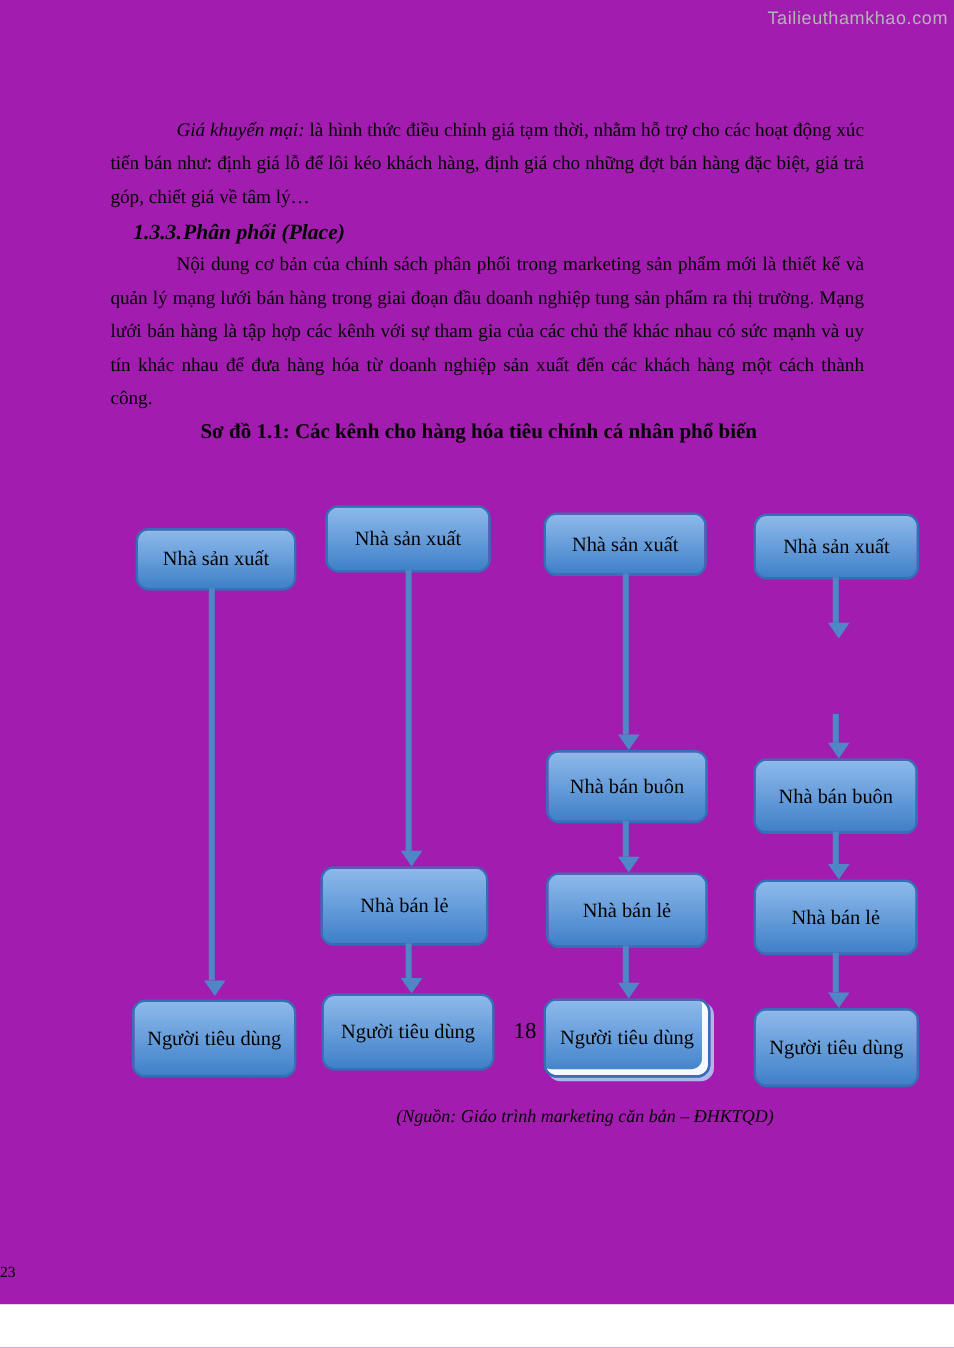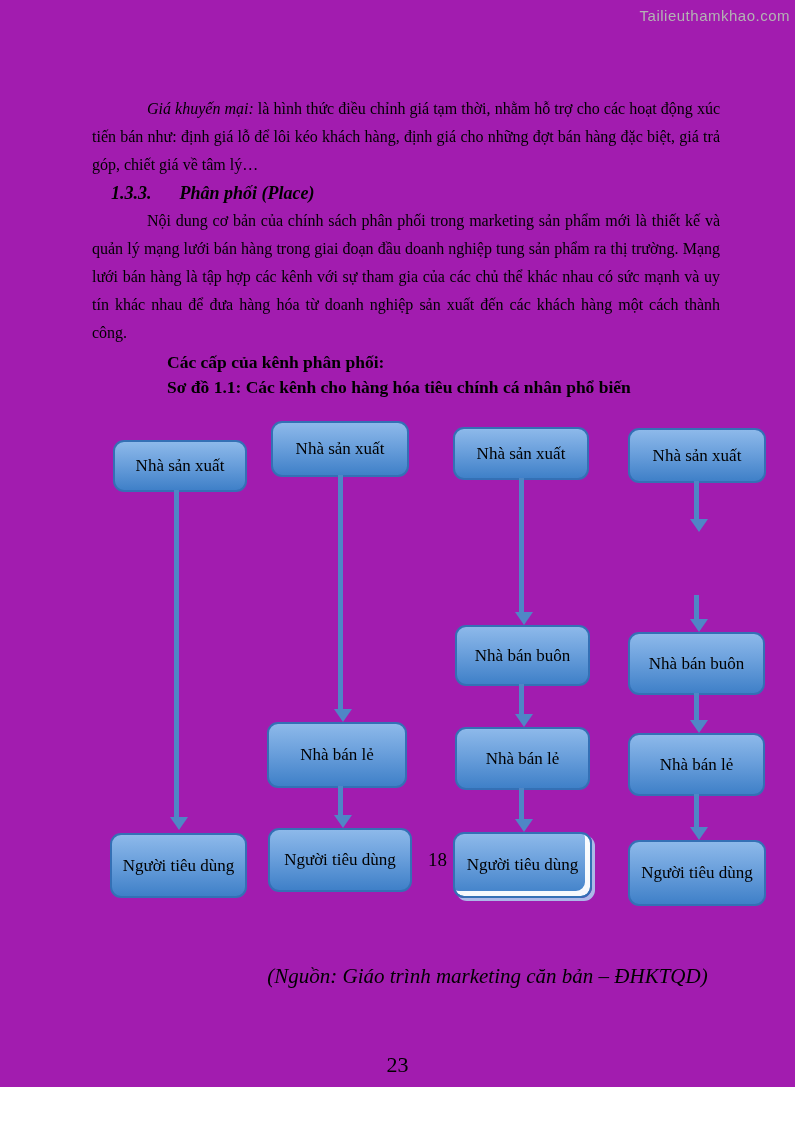--- a/index.html
+++ b/index.html
@@ -39,21 +39,21 @@
   }
   .indent { text-indent: 55px; }
   .it { font-style: italic; }
   .heading {
     margin: 0 0 0 19px;
     font-size: 18px;
     font-weight: bold;
     font-style: italic;
     line-height: 28px;
   }
-  .heading .ht { margin-left: 28px; }
+  .heading .ht { margin-left: 1px; }
   .subhead {
     margin: 0 0 0 75px;
     font-size: 17.5px;
     font-weight: bold;
     line-height: 25px;
   }
   .subhead.first { margin-top: 3px; }
 
   
   .box {
@@ -140,44 +140,41 @@
   }
   .source {
     position: absolute;
     left: 0;
     top: 923px;
     width: 100%;
     padding-left: 180px;
     box-sizing: border-box;
     text-align: center;
     font-style: italic;
-    font-size: 21px;
-    margin-top: 41px;
+    font-size: 15px;
   }
   .pagenum {
     position: absolute;
     left: 0;
     top: 1052px;
     width: 100%;
-    text-align: center;
-    font-size: 22px;
+    font-size: 13px;
   }
 </style>
 </head>
 <body>
 
 <div class="page">
 
   <div class="watermark">Tailieuthamkhao.com</div>
 
   <div class="textblock">
     <p class="para indent"><span class="it">Giá khuyến mại:</span><span> là hình thức điều chỉnh giá tạm thời, nhằm hỗ trợ cho các hoạt động xúc tiến bán như: định giá lỗ để lôi kéo khách hàng, định giá cho những đợt bán hàng đặc biệt, giá trả góp, chiết giá về tâm lý…</span></p>
     <p class="heading"><span>1.3.3.</span><span class="ht">Phân phối (Place)</span></p>
     <p class="para indent">Nội dung cơ bản của chính sách phân phối trong marketing sản phẩm mới là thiết kế và quản lý mạng lưới bán hàng trong giai đoạn đầu doanh nghiệp tung sản phẩm ra thị trường. Mạng lưới bán hàng là tập hợp các kênh với sự tham gia của các chủ thể khác nhau có sức mạnh và uy tín khác nhau để đưa hàng hóa từ doanh nghiệp sản xuất đến các khách hàng một cách thành công.</p>
-    <p class="subhead first">Các cấp của kênh phân phối:</p>
     <p class="subhead">Sơ đồ 1.1: Các kênh cho hàng hóa tiêu chính cá nhân phổ biến</p>
   </div>
 
   <div class="box c1n1">
       <span>Nhà sản xuất</span>
     </div>
   <div class="aline a1l"></div>
   <div class="ahead a1h"></div>
   <div class="box c1n2">
       <span>Người tiêu dùng</span>

